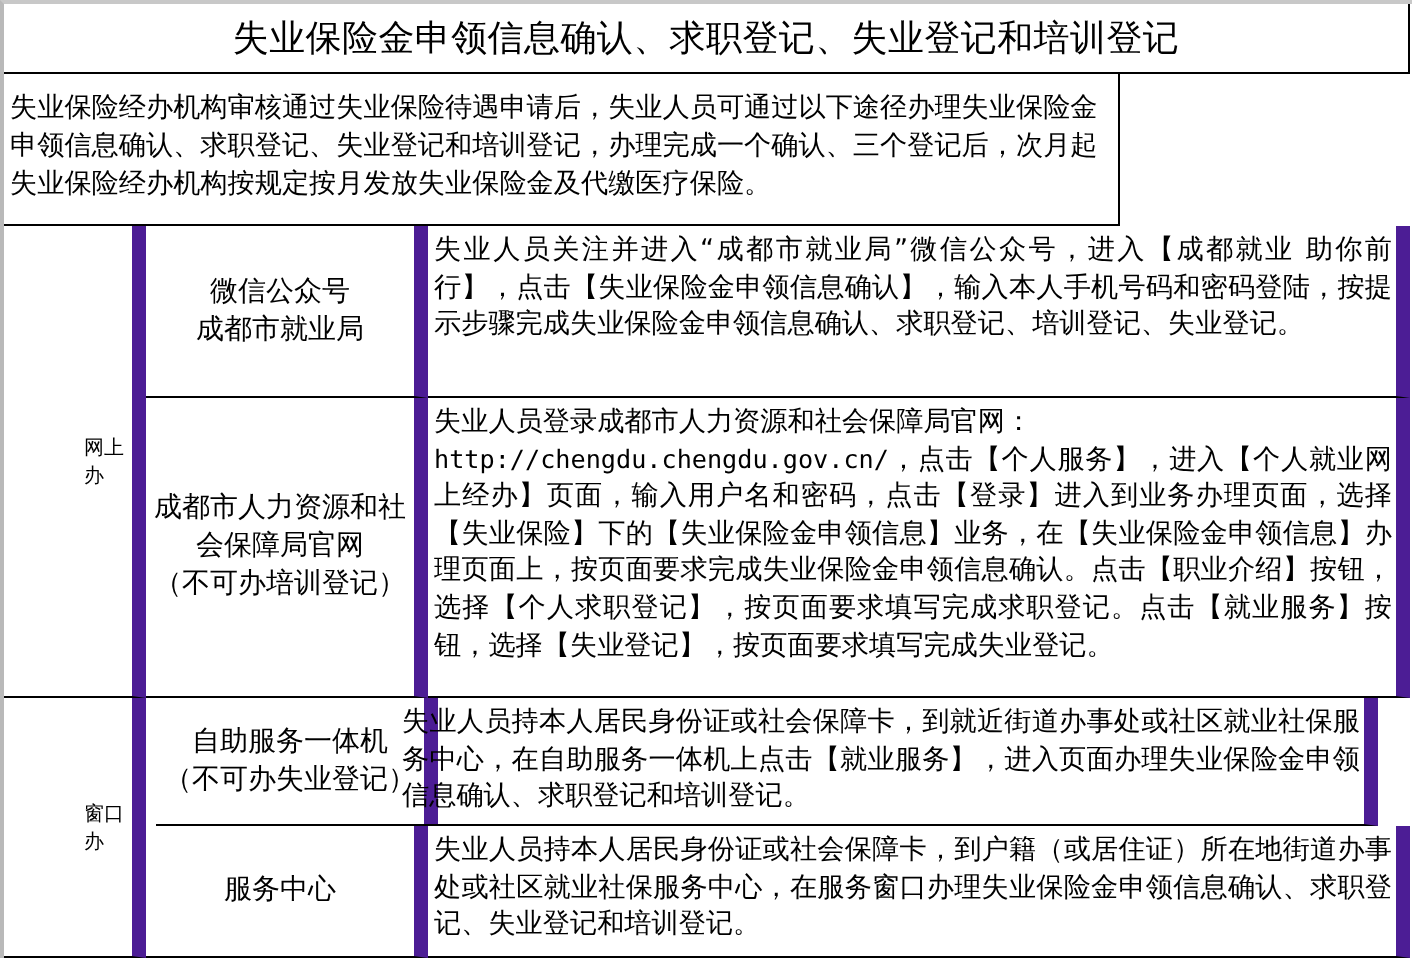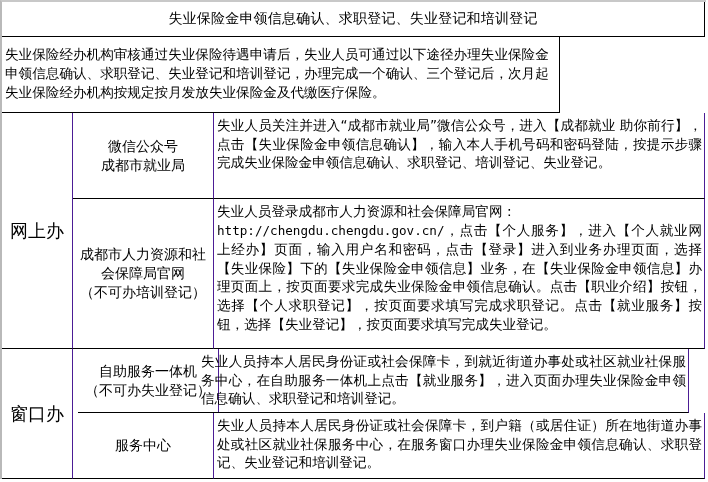--- a/index.html
+++ b/index.html
@@ -3,26 +3,26 @@
 <meta charset="utf-8">
 <style>
   html, body { margin: 0; padding: 0; background: #ffffff; }
   body { width: 708px; height: 482px; position: relative; overflow: hidden;
          font-family: "DejaVu Sans", "Liberation Sans", sans-serif; color: #000; }
   .frame { position: absolute; left: 0; top: 0; width: 706px; height: 479px;
            border-left: 2px solid #b9b9b9; border-top: 2px solid #c8c8c8; box-sizing: border-box; }
   .title { position: absolute; left: 2px; top: 2px; width: 703px; height: 35px;
            border-right: 1px solid #000; border-bottom: 1px solid #000; box-sizing: border-box;
            display: flex; align-items: center; justify-content: center;
-           font-size: 14px; letter-spacing: 0.2px; }
+           font-size: 18px; letter-spacing: 0.2px; }
   .desc { position: absolute; left: 2px; top: 37px; width: 558px; height: 76px;
           border-right: 1px solid #000; border-bottom: 1px solid #000; box-sizing: border-box;
           padding: 8px 3px 0 3px; font-size: 13.6px; line-height: 19px; }
-  .cell { position: absolute; box-sizing: border-box; border-right: 1px solid #4c1d95; border-bottom: 1px solid #000; }
-  .cat { display: flex; align-items: center; justify-content: center; font-size: 18px; }
+  .cell { position: absolute; box-sizing: border-box; border-right: 7px solid #4c1d95; border-bottom: 1px solid #000; }
+  .cat { display: flex; align-items: center; justify-content: flex-start; font-size: 10px; padding-left: 40px; }
   .chan { display: flex; align-items: center; justify-content: center; text-align: center;
           font-size: 14px; line-height: 19px; padding: 0 2px; }
   .detail { font-size: 13.6px; line-height: 18.6px; padding: 3px 2px 0 3px; text-align: justify; }
   .mono { font-family: "DejaVu Sans Mono", "Liberation Mono", monospace; font-size: 12.6px; }
 </style>
 </head>
 <body>
 
 <div class="frame"></div>
 

